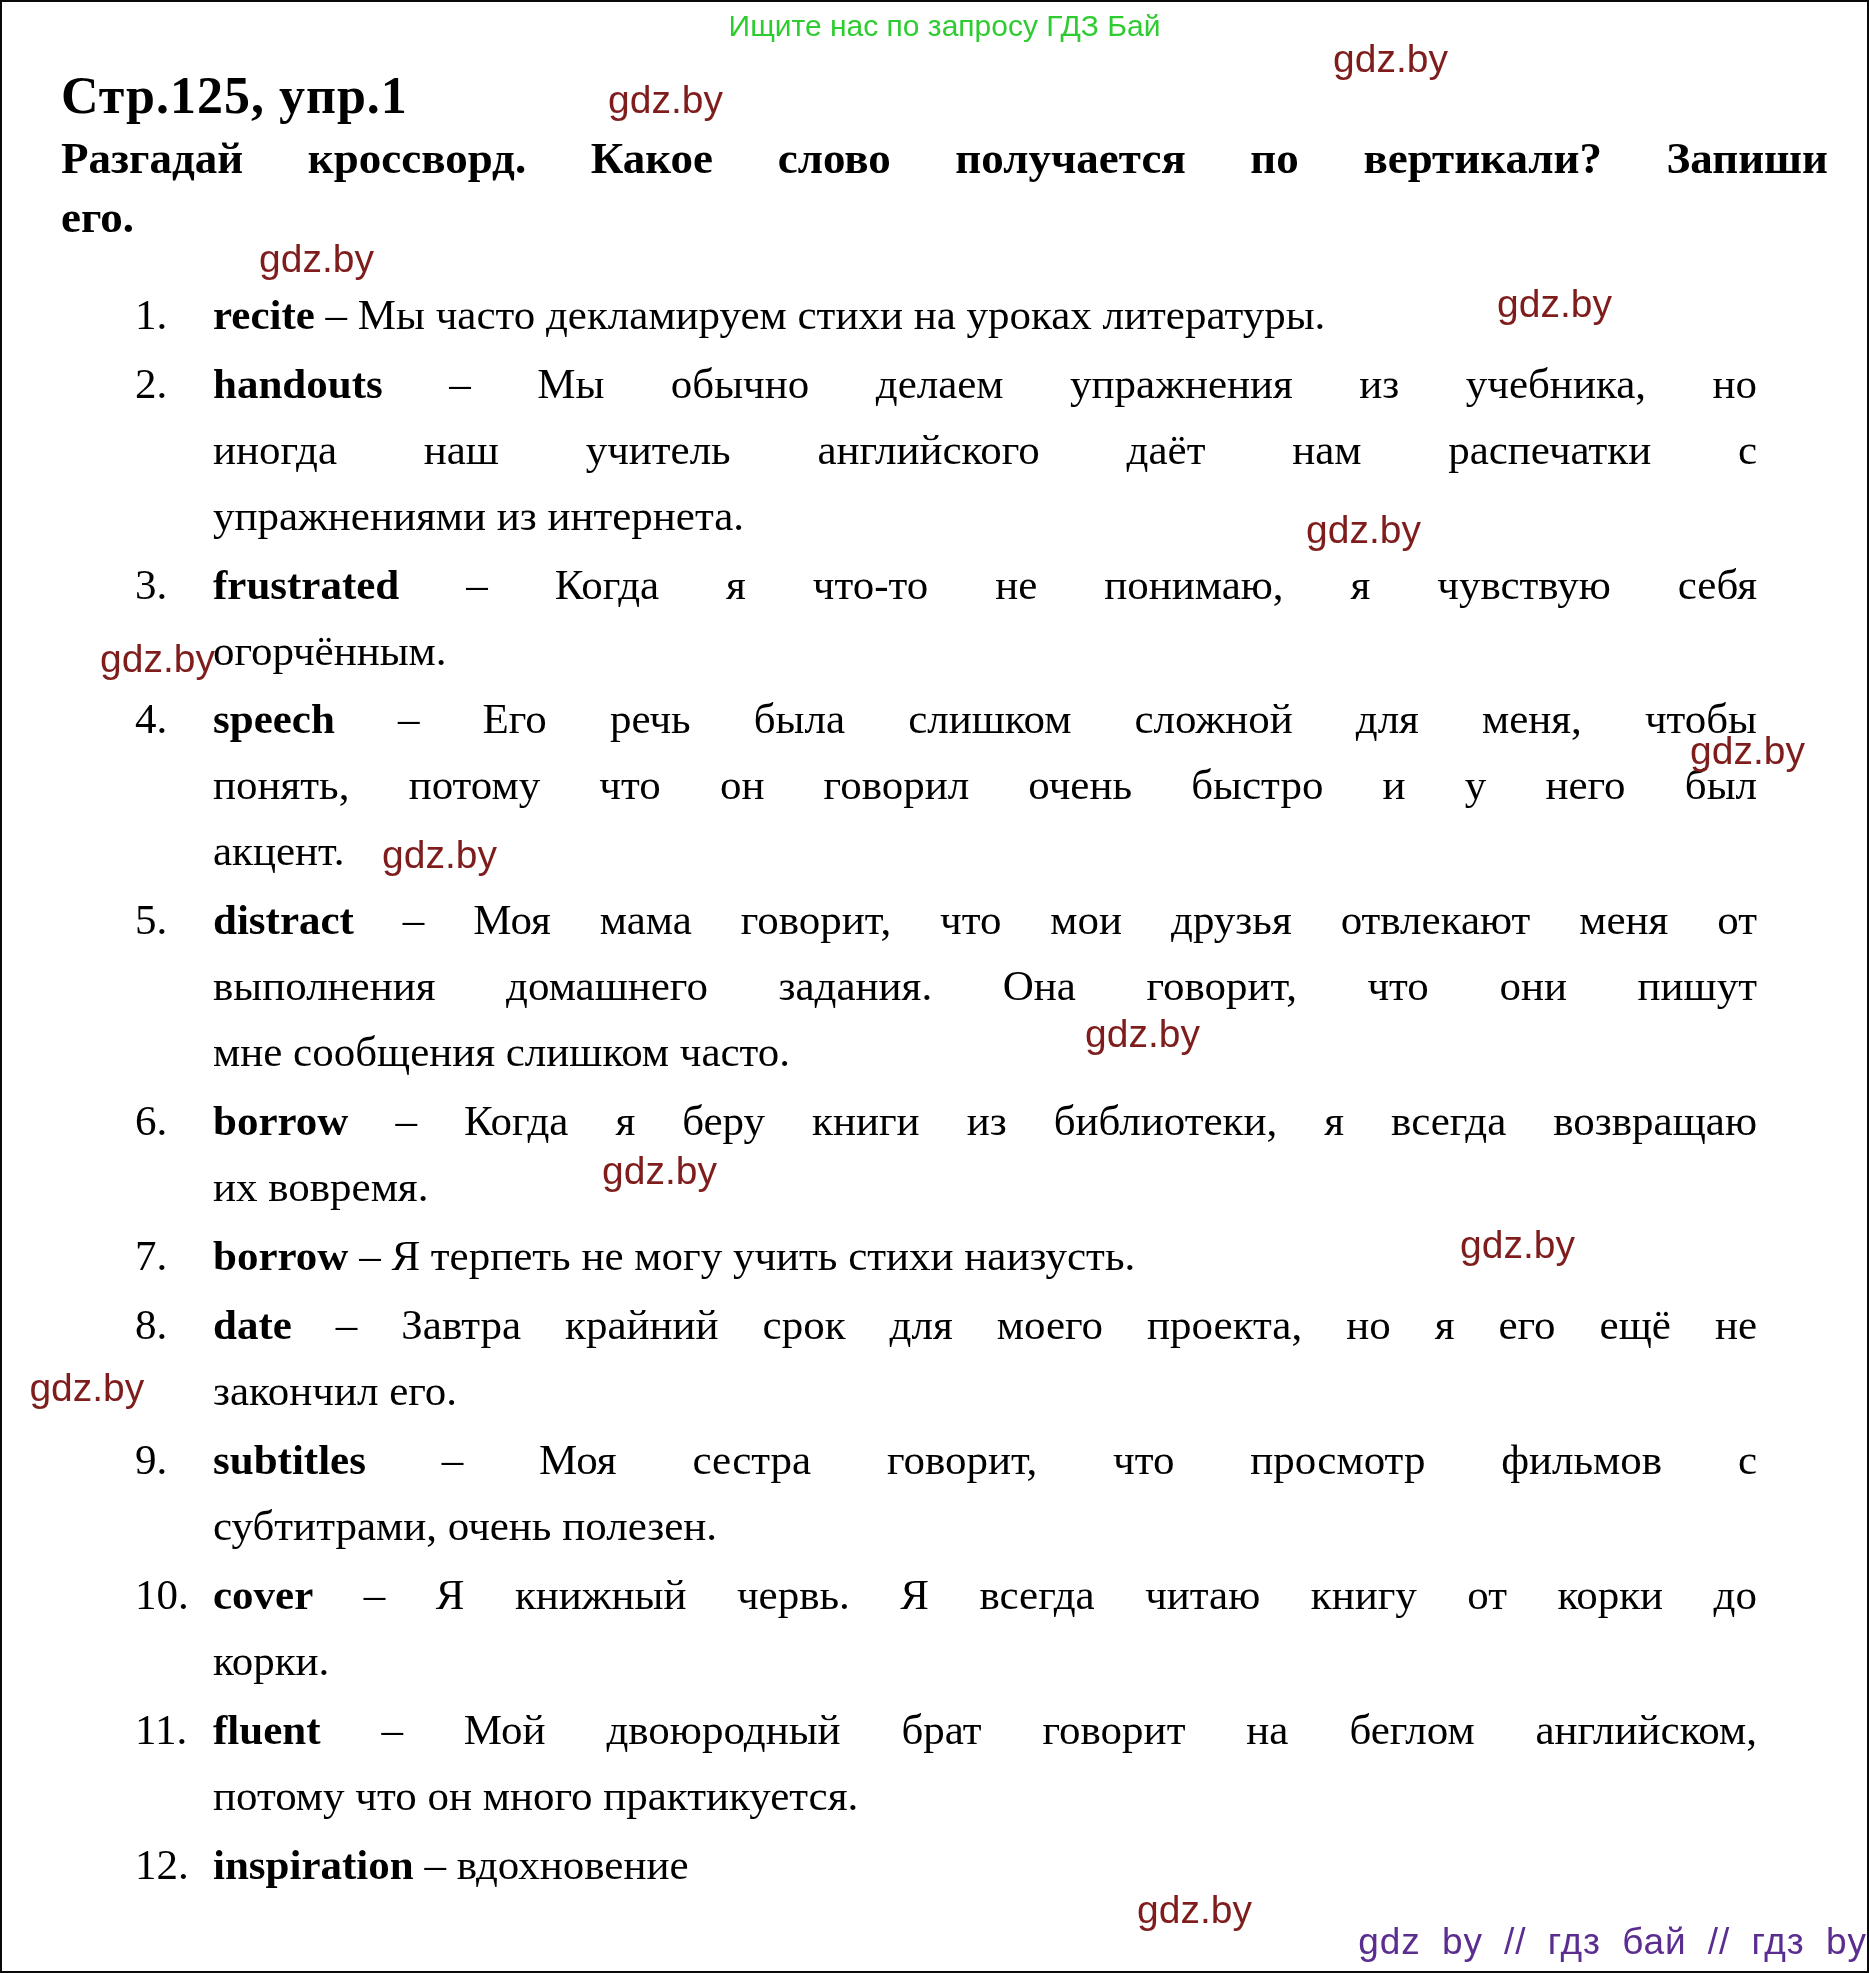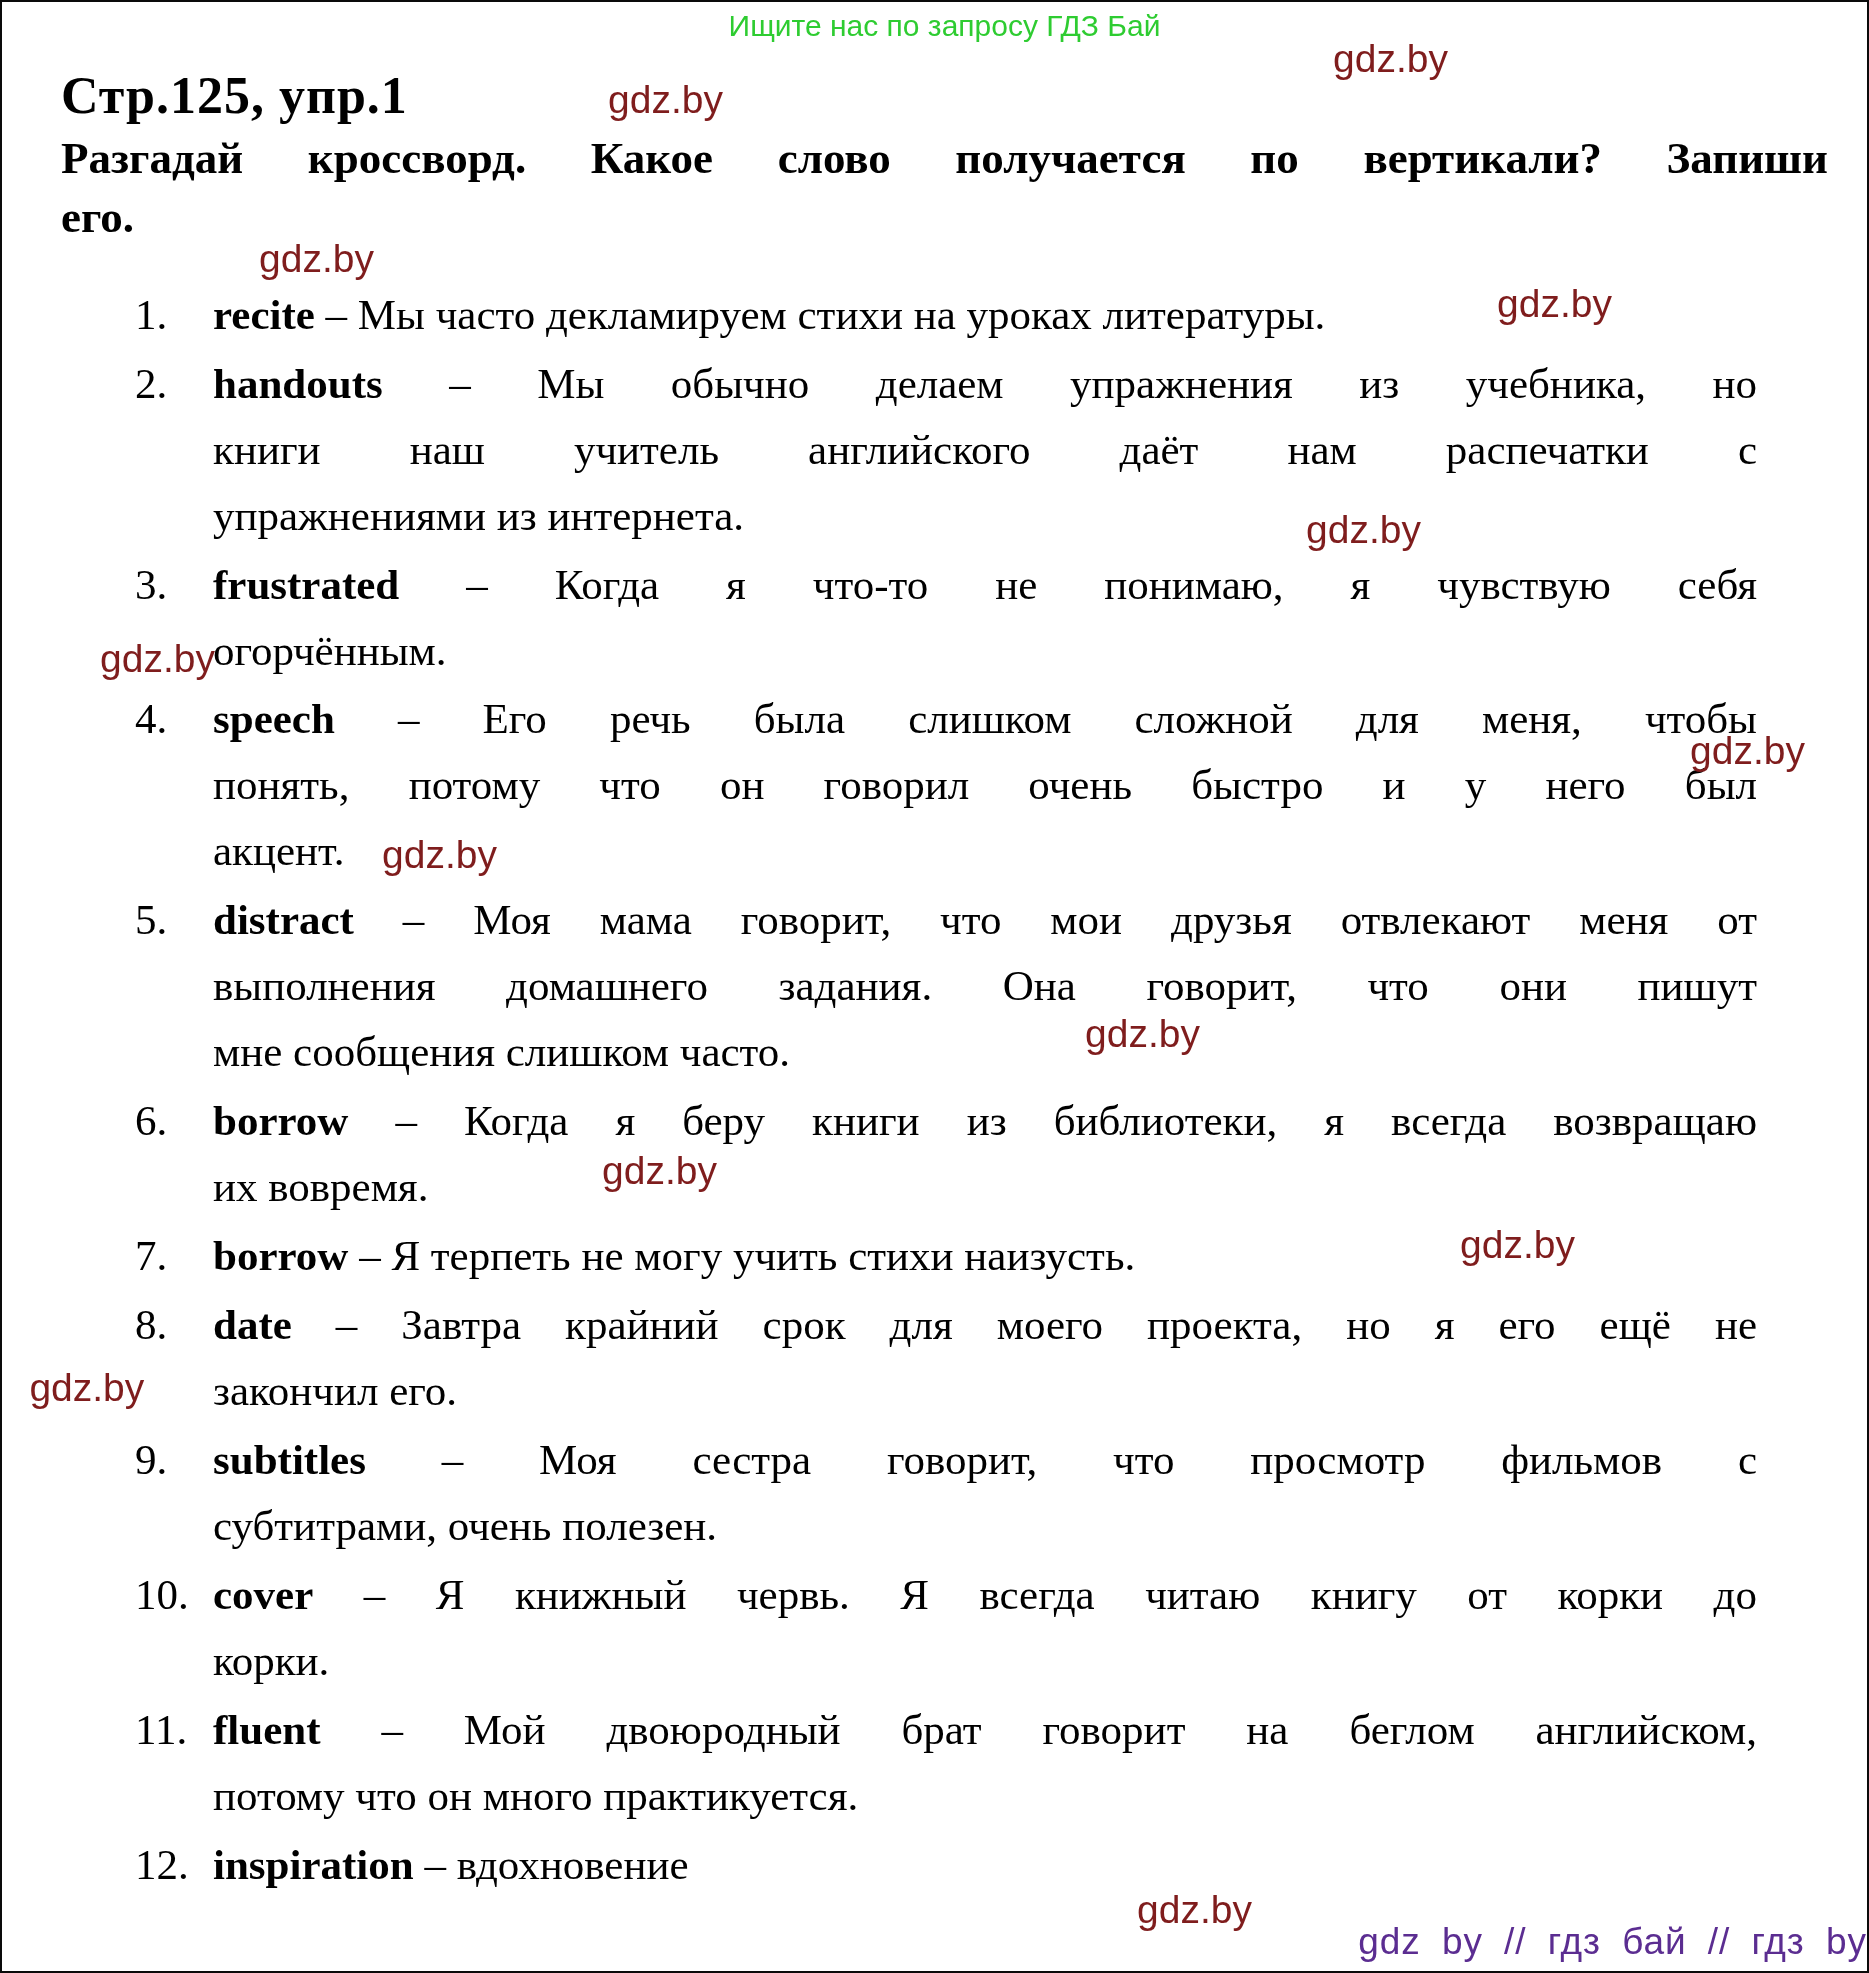--- a/index.html
+++ b/index.html
@@ -56,21 +56,21 @@
       <span class="num">1.</span>
       <div class="ibody">
         <div class="line last"><b class="w">recite</b><span> – Мы часто декламируем стихи на уроках литературы.</span></div>
       </div>
     </div>
 
     <div class="item">
       <span class="num">2.</span>
       <div class="ibody">
         <div class="line"><b class="w">handouts</b><span> – Мы обычно делаем упражнения из учебника, но</span></div>
-        <div class="line">книги наш учитель английского даёт нам распечатки с</div>
+        <div class="line">иногда наш учитель английского даёт нам распечатки с</div>
         <div class="line last">упражнениями из интернета.</div>
       </div>
     </div>
 
     <div class="item">
       <span class="num">3.</span>
       <div class="ibody">
         <div class="line"><b class="w">frustrated</b><span> – Когда я что-то не понимаю, я чувствую себя</span></div>
         <div class="line last">огорчённым.</div>
       </div>

